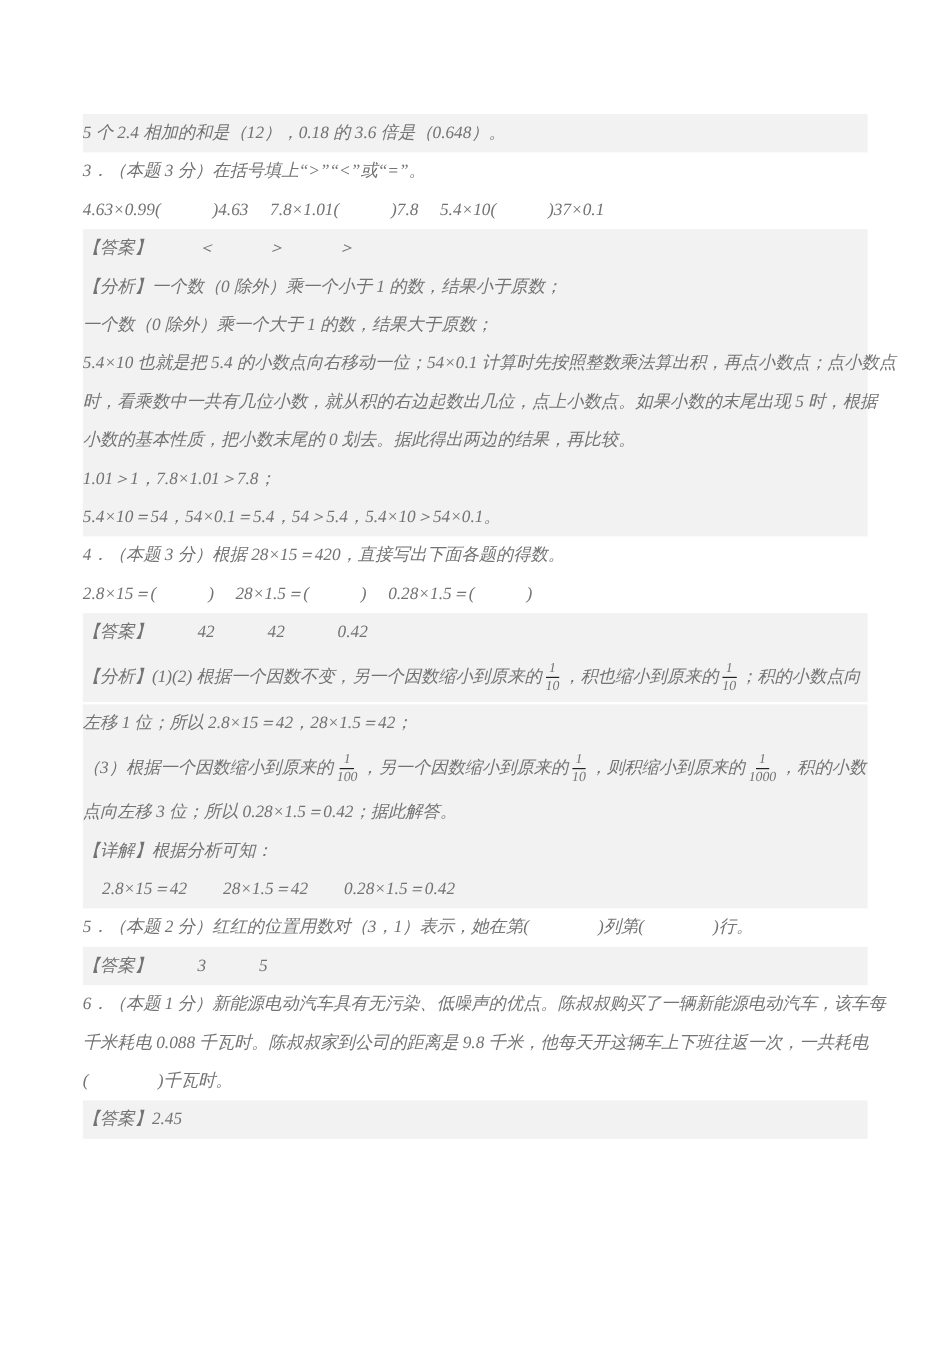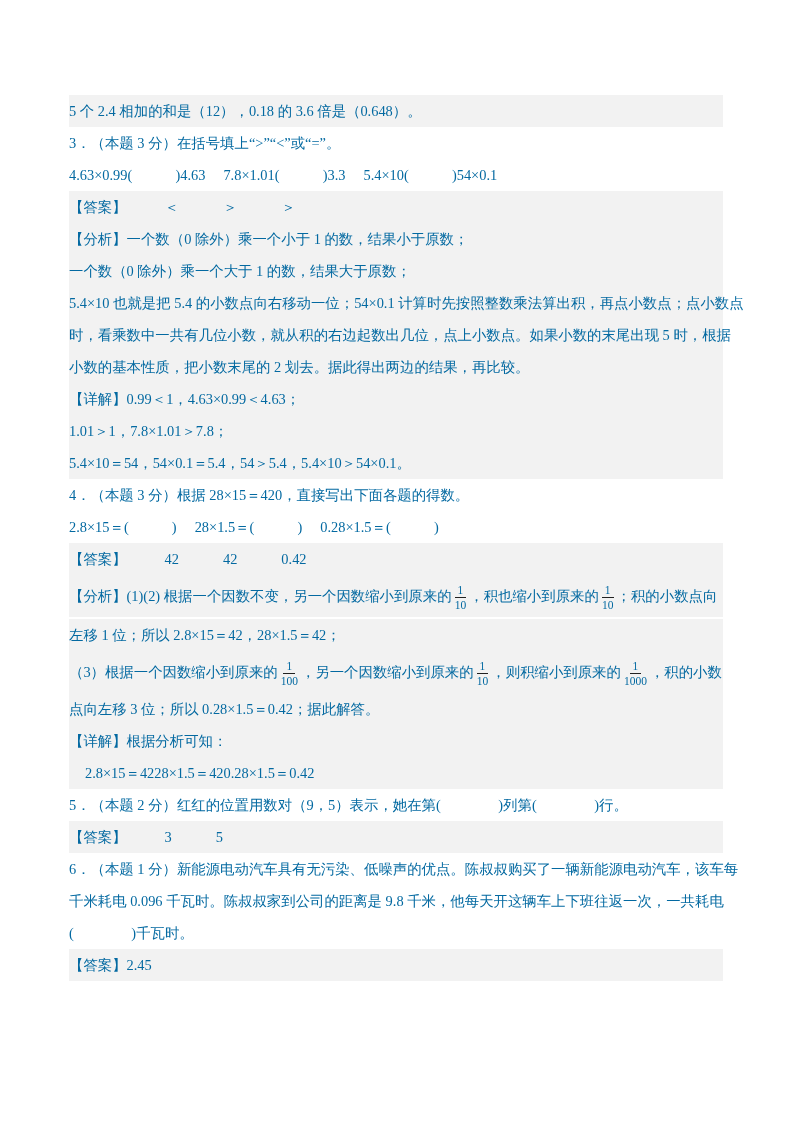--- a/index.html
+++ b/index.html
@@ -3,63 +3,63 @@
 <meta charset="utf-8">
 <style>
   html,body{margin:0;padding:0;background:#ffffff;}
   .page{
     position:relative;
     width:793px;height:1122px;
     background:#ffffff;
     overflow:hidden;
     font-family:"Liberation Serif","DejaVu Serif",serif;
     font-size:14.4px;
-    color:#0369a1;
+    color:#737373;
+    font-style:italic;
   }
   .content{position:absolute;left:69px;top:95px;width:654px;}
   .para{height:32px;line-height:32px;white-space:nowrap;}
   .para.tall{height:42px;line-height:42px;}
   .hl{background:#f2f2f2;}
   .sep{height:2px;background:#ffffff;}
   .stretch{text-align:justify;text-align-last:justify;}
   .frac{
     display:inline-flex;flex-direction:column;align-items:center;
     vertical-align:middle;line-height:1.1;margin:0 3px;
     font-size:11.5px;
   }
   .fn{border-bottom:1px solid #212121;padding:0 3px 1px 3px;}
   .fd{padding-top:1px;}
   .av1{margin-left:38px;}
   .av{margin-left:44px;}
-  .eq{}
+  .eq{margin-left:30px;}
   .eq1{margin-left:16px;}
 </style>
 </head>
 <body>
 
 <div class="page">
   <div class="content">
 
     <div class="hl">
       <div class="para">5 个 2.4 相加的和是（12），0.18 的 3.6 倍是（0.648）。</div>
     </div>
 
     <div class="para">3．（本题 3 分）在括号填上“&gt;”“&lt;”或“=”。</div>
-    <div class="para">4.63×0.99(　　　)4.63　 7.8×1.01(　　　)3.3　 5.4×10(　　　)54×0.1</div>
+    <div class="para">4.63×0.99(　　　)4.63　 7.8×1.01(　　　)7.8　 5.4×10(　　　)37×0.1</div>
 
     <div class="hl">
       <div class="para">
         <span>【答案】</span><span class="av1">＜</span><span class="av">＞</span><span class="av">＞</span>
       </div>
       <div class="para">【分析】一个数（0 除外）乘一个小于 1 的数，结果小于原数；</div>
       <div class="para">一个数（0 除外）乘一个大于 1 的数，结果大于原数；</div>
       <div class="para stretch">5.4×10 也就是把 5.4 的小数点向右移动一位；54×0.1 计算时先按照整数乘法算出积，再点小数点；点小数点</div>
       <div class="para stretch">时，看乘数中一共有几位小数，就从积的右边起数出几位，点上小数点。如果小数的末尾出现 5 时，根据</div>
-      <div class="para">小数的基本性质，把小数末尾的 2 划去。据此得出两边的结果，再比较。</div>
-      <div class="para">【详解】0.99＜1，4.63×0.99＜4.63；</div>
+      <div class="para">小数的基本性质，把小数末尾的 0 划去。据此得出两边的结果，再比较。</div>
       <div class="para">1.01＞1，7.8×1.01＞7.8；</div>
       <div class="para">5.4×10＝54，54×0.1＝5.4，54＞5.4，5.4×10＞54×0.1。</div>
     </div>
 
     <div class="para">4．（本题 3 分）根据 28×15＝420，直接写出下面各题的得数。</div>
     <div class="para">2.8×15＝(　　　)　 28×1.5＝(　　　)　 0.28×1.5＝(　　　)</div>
 
     <div class="hl">
       <div class="para">
         <span>【答案】</span><span class="av1">42</span><span class="av">42</span><span class="av">0.42</span>
@@ -87,30 +87,30 @@
             <span class="fd">1000</span>
           </span><span>，积的小数</span>
       </div>
       <div class="para">点向左移 3 位；所以 0.28×1.5＝0.42；据此解答。</div>
       <div class="para">【详解】根据分析可知：</div>
       <div class="para">
         <span class="eq1">2.8×15＝42</span><span class="eq">28×1.5＝42</span><span class="eq">0.28×1.5＝0.42</span>
       </div>
     </div>
 
-    <div class="para">5．（本题 2 分）红红的位置用数对（9，5）表示，她在第(　　　　)列第(　　　　)行。</div>
+    <div class="para">5．（本题 2 分）红红的位置用数对（3，1）表示，她在第(　　　　)列第(　　　　)行。</div>
 
     <div class="hl">
       <div class="para">
         <span>【答案】</span><span class="av1">3</span><span class="av">5</span>
       </div>
     </div>
 
     <div class="para stretch">6．（本题 1 分）新能源电动汽车具有无污染、低噪声的优点。陈叔叔购买了一辆新能源电动汽车，该车每</div>
-    <div class="para stretch">千米耗电 0.096 千瓦时。陈叔叔家到公司的距离是 9.8 千米，他每天开这辆车上下班往返一次，一共耗电</div>
+    <div class="para stretch">千米耗电 0.088 千瓦时。陈叔叔家到公司的距离是 9.8 千米，他每天开这辆车上下班往返一次，一共耗电</div>
     <div class="para">(　　　　)千瓦时。</div>
 
     <div class="hl">
       <div class="para">【答案】2.45</div>
     </div>
 
   </div>
 </div>
 
 </body></html>

